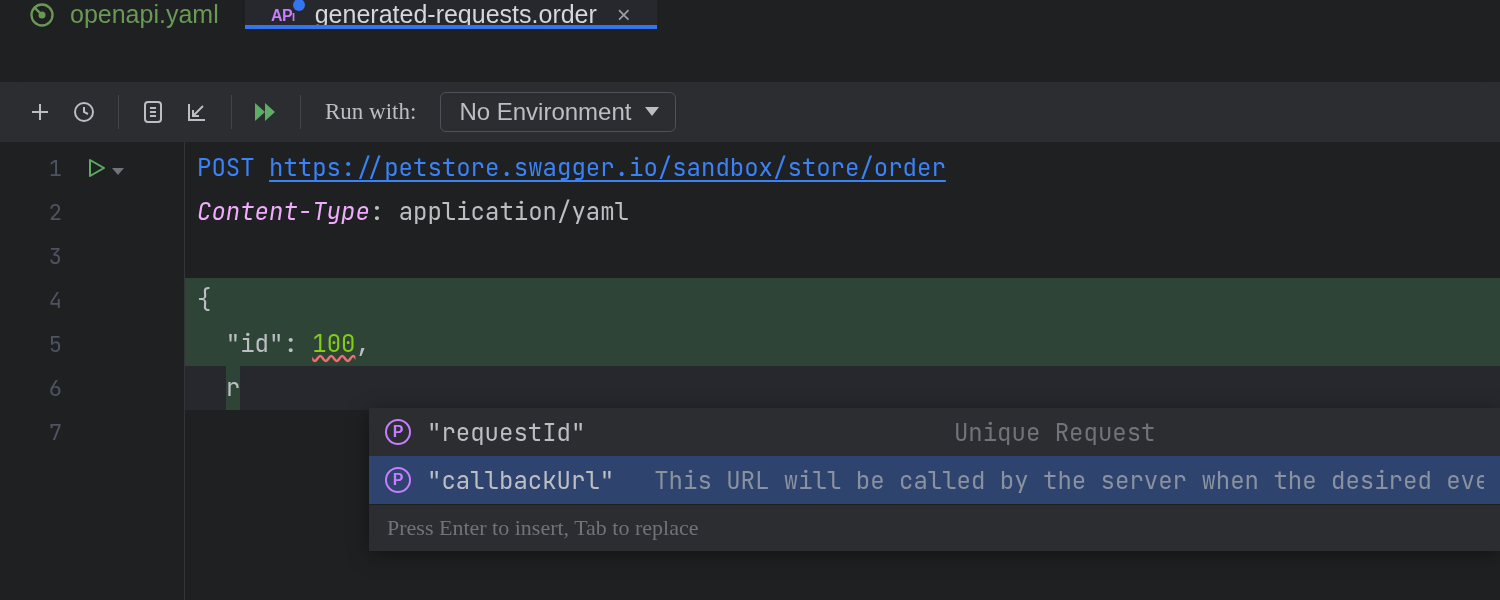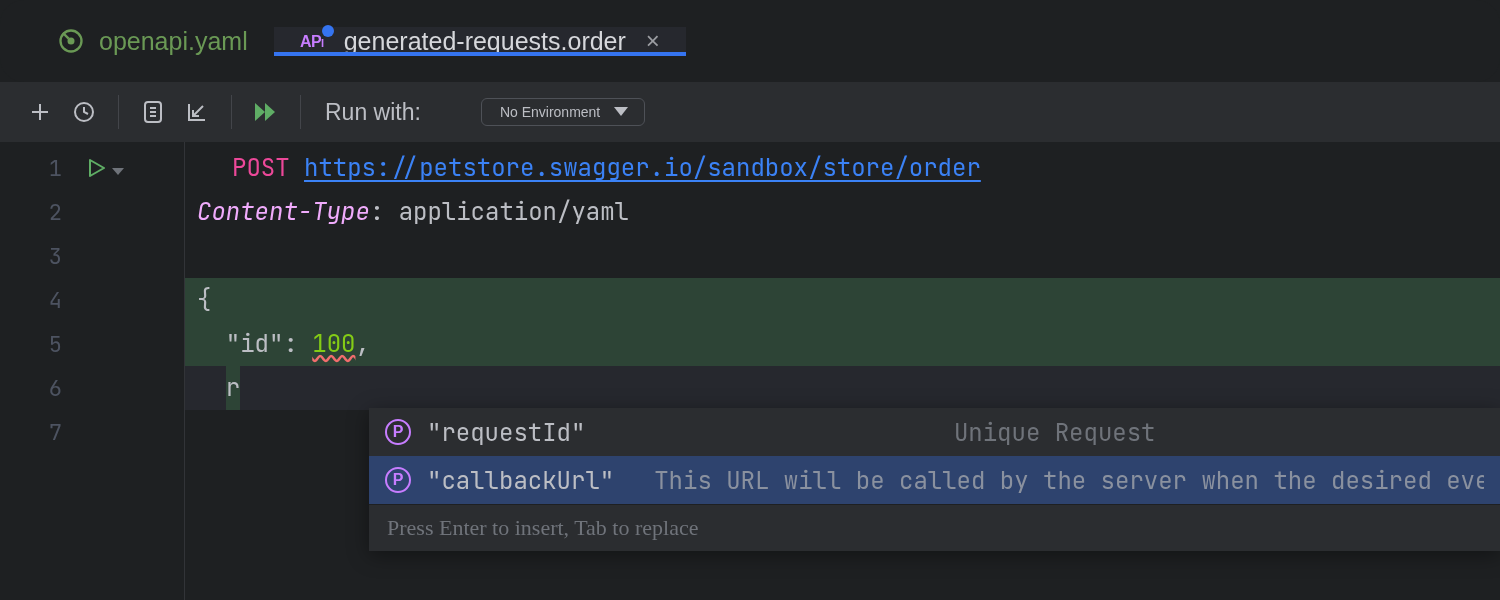--- a/index.html
+++ b/index.html
@@ -9,23 +9,23 @@
     background: #1e2022;
     font-family: "JetBrains Mono", "Menlo", "Consolas", monospace;
     color: #bcbec4;
     overflow: hidden;
     font-size: 22px;
   }
 
   
   .tabbar {
     display: flex;
-    align-items: center;
+    align-items: flex-start;
     height: 82px;
-    padding-left: 31px;
+    padding-left: 2px;
     background: #1e2022;
     border-radius: 24px;
   }
   .tab {
     display: flex;
     align-items: center;
     gap: 14px;
     padding: 0 26px;
     cursor: pointer;
     position: relative;
@@ -69,38 +69,37 @@
     color: #bcbec4;
     cursor: pointer;
   }
   .toolbar .sep {
     width: 1px;
     height: 34px;
     background: #43454a;
     margin: 0 12px;
   }
   .toolbar .run-with-label {
-    font-family: Liberation Sans, sans-serif;
+    font-family: Liberation Serif, serif;
     font-size: 23px;
     color: #bcbec4;
     margin-left: 12px;
-    margin-right: 12px;
+    margin-right: 24px;
   }
   .toolbar .env-dropdown {
     display: flex;
     align-items: center;
     gap: 14px;
     border: 1px solid #4e5157;
     border-radius: 6px;
     padding: 5px 16px 5px 18px;
     font-family: ui-sans-serif, -apple-system, "Segoe UI", sans-serif;
-    font-size: 14px;
+    font-size: 24px;
     color: #bcbec4;
     cursor: pointer;
-    margin-left: 48px;
   }
 
   
   .editor {
     display: flex;
     height: calc(600px - 82px - 60px);
     background: #1e2022;
   }
   .gutter {
     width: 184px;
@@ -141,21 +140,21 @@
   }
   .partial-sel {
     display: inline-block;
     background: #2d4436;
     line-height: 36px;
     padding-top: 4px;
     padding-bottom: 4px;
   }
 
   
-  .tok-method { color: #ec4899; margin-left: 35px; }
+  .tok-method { color: #3b82f6; }
   .tok-url { color: #3b82f6; text-decoration: underline; text-underline-offset: 4px; }
   .tok-hname { color: #f0abfc; font-style: italic; }
   .tok-punc { color: #bcbec4; }
   .tok-key { color: #bcbec4; }
   .tok-num { color: #84cc16; }
   .tok-txt { color: #bcbec4; }
   .squiggle {
     text-decoration: underline wavy #f26d6d;
     text-underline-offset: 3px;
   }

